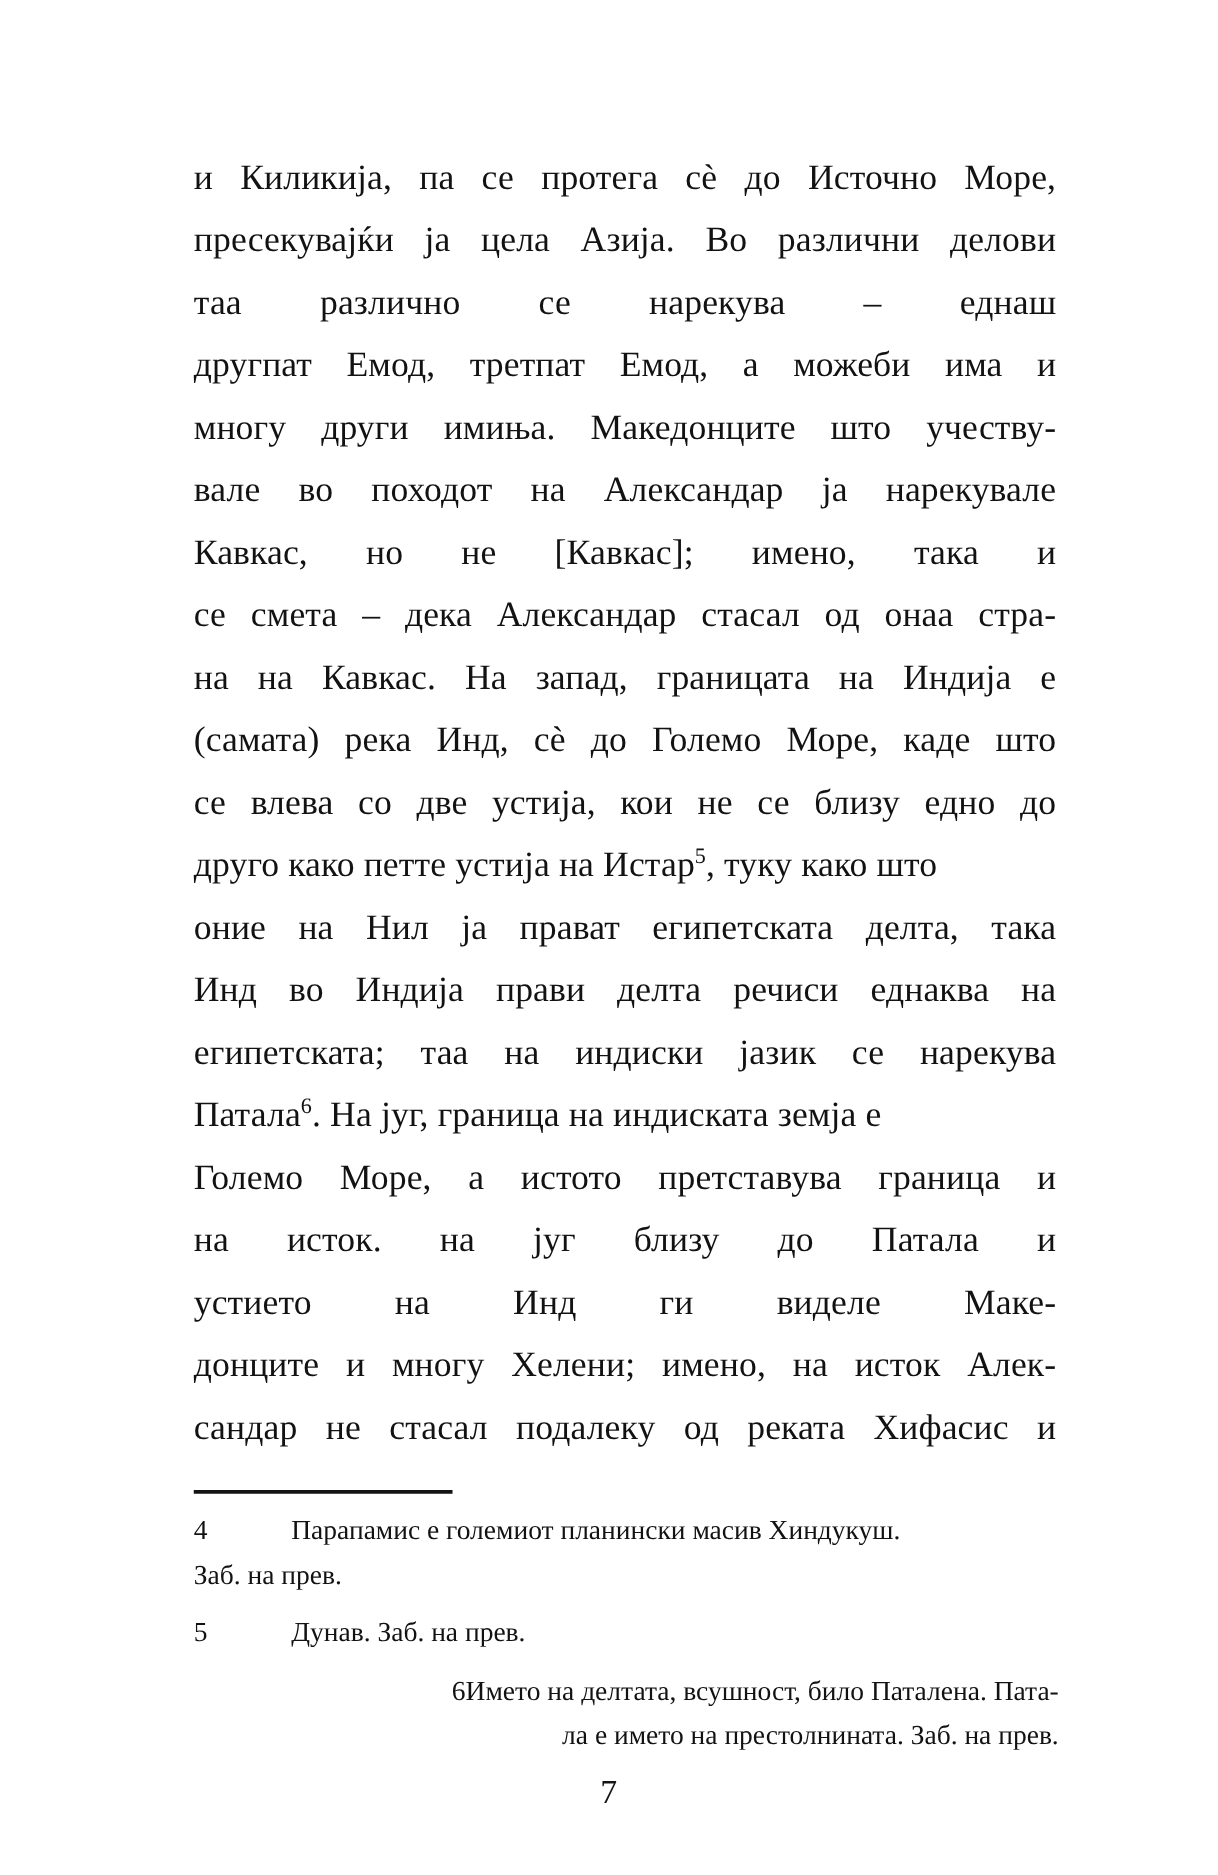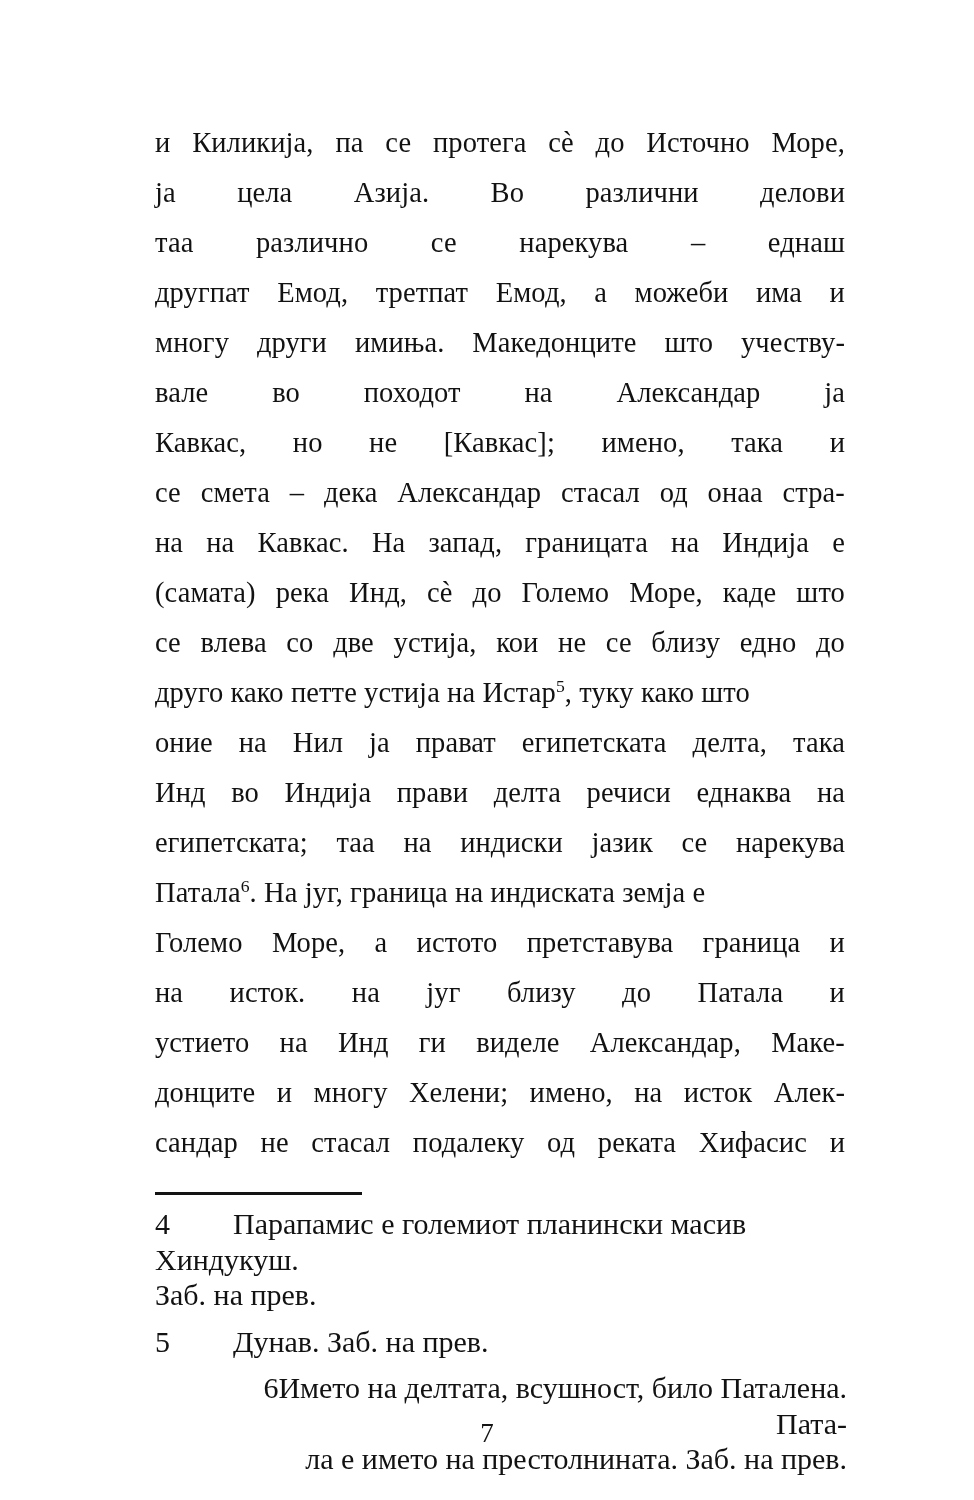--- a/index.html
+++ b/index.html
@@ -66,21 +66,21 @@
 
   
   .footnotes {
     position: absolute;
     left: 155px;
     top: 1206px;
     width: 692px;
   }
 
   .fn-item {
-    font-size: 30px;
+    font-size: 22px;
     line-height: 35.5px;
     color: #131212;
     margin-bottom: 11px;
   }
   .fn-item:last-child { margin-bottom: 0; text-align: right; }
 
   .fn-num {
     display: inline-block;
     width: 78px;
   }
@@ -102,38 +102,38 @@
     color: #151414;
   }
 </style>
 </head>
 <body>
 
 <div class="page">
 
   <div class="body-block" id="body-block">
       <div class="body-line j"><span>и</span><span>Киликија,</span><span>па</span><span>се</span><span>протега</span><span>сѐ</span><span>до</span><span>Источно</span><span>Море,</span></div>
-      <div class="body-line j"><span>ја</span><span>цела</span><span>Азија.</span><span>Во</span><span>различни</span><span>делови</span></div>
+      <div class="body-line j"><span>пресекувајќи</span><span>ја</span><span>цела</span><span>Азија.</span><span>Во</span><span>различни</span><span>делови</span></div>
       <div class="body-line j"><span>таа</span><span>различно</span><span>се</span><span>нарекува</span><span>–</span><span>еднаш</span></div>
       <div class="body-line j"><span>другпат</span><span>Емод,</span><span>третпат</span><span>Емод,</span><span>а</span><span>можеби</span><span>има</span><span>и</span></div>
       <div class="body-line j"><span>многу</span><span>други</span><span>имиња.</span><span>Македонците</span><span>што</span><span>учеству-</span></div>
-      <div class="body-line j"><span>вале</span><span>во</span><span>походот</span><span>на</span><span>Александар</span><span>ја</span></div>
+      <div class="body-line j"><span>вале</span><span>во</span><span>походот</span><span>на</span><span>Александар</span><span>ја</span><span>нарекувале</span></div>
       <div class="body-line j"><span>Кавкас,</span><span>но</span><span>не</span><span>[Кавкас];</span><span>имено,</span><span>така</span><span>и</span></div>
       <div class="body-line j"><span>се</span><span>смета</span><span>–</span><span>дека</span><span>Александар</span><span>стасал</span><span>од</span><span>онаа</span><span>стра-</span></div>
       <div class="body-line j"><span>на</span><span>на</span><span>Кавкас.</span><span>На</span><span>запад,</span><span>границата</span><span>на</span><span>Индија</span><span>е</span></div>
       <div class="body-line j"><span>(самата)</span><span>река</span><span>Инд,</span><span>сѐ</span><span>до</span><span>Големо</span><span>Море,</span><span>каде</span><span>што</span></div>
       <div class="body-line j"><span>се</span><span>влева</span><span>со</span><span>две</span><span>устија,</span><span>кои</span><span>не</span><span>се</span><span>близу</span><span>едно</span><span>до</span></div>
       <div class="body-line plain"><span>друго како петте устија на Истар</span><sup class="fn">5</sup><span>, туку како што</span></div>
       <div class="body-line j"><span>оние</span><span>на</span><span>Нил</span><span>ја</span><span>прават</span><span>египетската</span><span>делта,</span><span>така</span></div>
       <div class="body-line j"><span>Инд</span><span>во</span><span>Индија</span><span>прави</span><span>делта</span><span>речиси</span><span>еднаква</span><span>на</span></div>
       <div class="body-line j"><span>египетската;</span><span>таа</span><span>на</span><span>индиски</span><span>јазик</span><span>се</span><span>нарекува</span></div>
       <div class="body-line plain"><span>Патала</span><sup class="fn">6</sup><span>. На југ, граница на индиската земја е</span></div>
       <div class="body-line j"><span>Големо</span><span>Море,</span><span>а</span><span>истото</span><span>претставува</span><span>граница</span><span>и</span></div>
       <div class="body-line j"><span>на</span><span>исток.</span><span>на</span><span>југ</span><span>близу</span><span>до</span><span>Патала</span><span>и</span></div>
-      <div class="body-line j"><span>устието</span><span>на</span><span>Инд</span><span>ги</span><span>виделе</span><span>Александар,</span><span>Маке-</span></div>
+      <div class="body-line j"><span>устието</span><span>на</span><span>Инд</span><span>ги</span><span>виделе</span><span>Маке-</span></div>
       <div class="body-line j"><span>донците</span><span>и</span><span>многу</span><span>Хелени;</span><span>имено,</span><span>на</span><span>исток</span><span>Алек-</span></div>
       <div class="body-line j"><span>сандар</span><span>не</span><span>стасал</span><span>подалеку</span><span>од</span><span>реката</span><span>Хифасис</span><span>и</span></div>
     </div>
 
   <div class="fn-rule"></div>
 
   <div class="footnotes">
 
     <div class="fn-item">
       <span class="fn-num">4</span><span>Парапамис е големиот планински масив Хиндукуш.</span>

